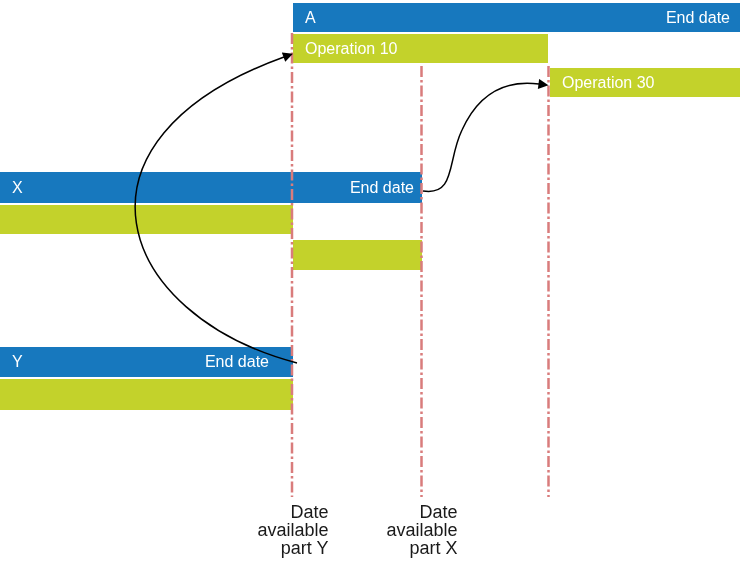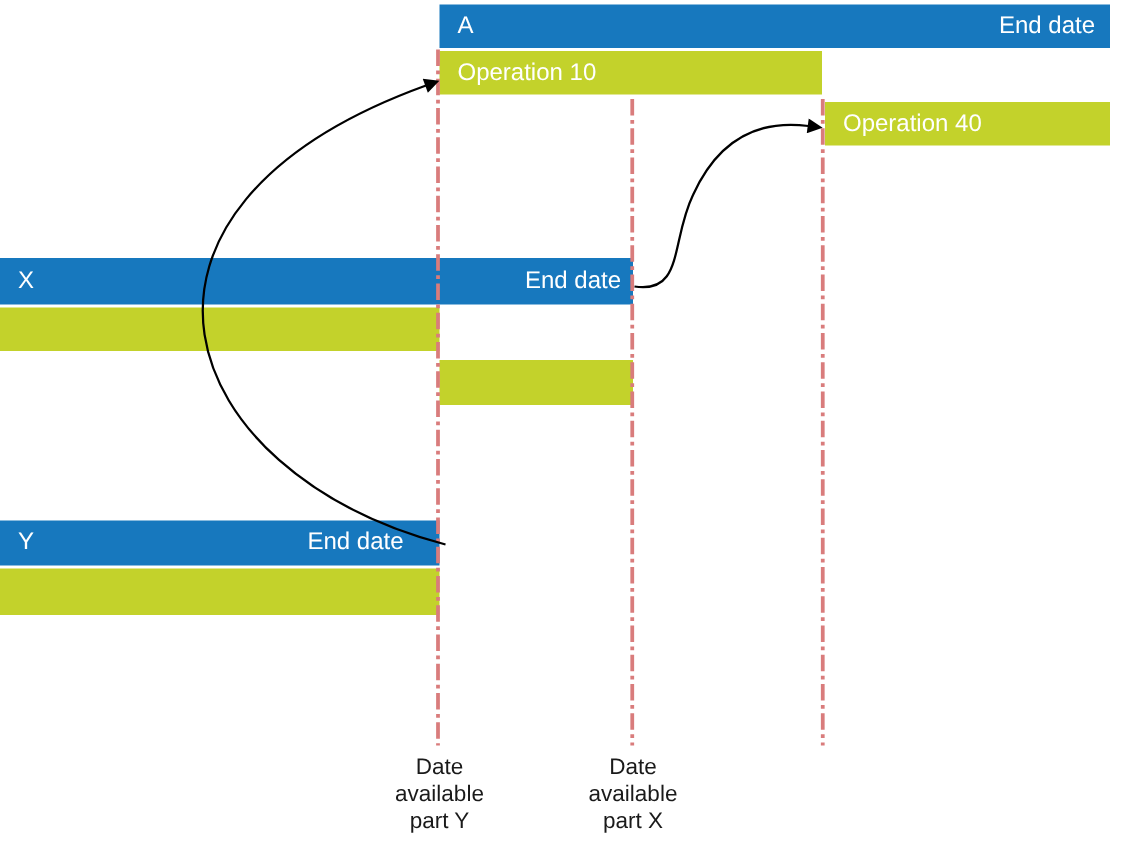--- a/index.html
+++ b/index.html
@@ -38,22 +38,22 @@
   }
   .arrow {
     stroke: var(--arrow, #000);
     stroke-width: 1.5;
     fill: none;
   }
   .milestone {
     position: absolute;
     top: 503px;
     transform: translateX(-50%);
-    text-align: center;
-    font-size: 15px;
+    text-align: right;
+    font-size: 18px;
     line-height: 18px;
     color: var(--milestone-text, #1A1A1A);
     white-space: pre-line;
     z-index: 2;
   }
 </style>
 </head>
 <body>
 
 <div class="canvas">
@@ -61,21 +61,21 @@
   <div class="bar blue" style="left:293px; top:3px; width:447px; height:29px; padding-right:10px;">
     <span class="lbl">A</span>
     <span class="end">End date</span>
   </div>
 
   <div class="bar green" style="left:293px; top:34px; width:255px; height:29px;">
     <span class="lbl">Operation 10</span>
   </div>
 
   <div class="bar green" style="left:550px; top:68px; width:190px; height:29px;">
-    <span class="lbl">Operation 40</span>
+    <span class="lbl">Operation 30</span>
   </div>
 
   <div class="bar blue" style="left:0px; top:172px; width:422px; height:31px; padding-right:8px;">
     <span class="lbl">X</span>
     <span class="end">End date</span>
   </div>
 
   <div class="bar green" style="left:0px; top:205px; width:293px; height:29px;"></div>
 
   <div class="bar green" style="left:293px; top:240px; width:129px; height:30px;"></div>

